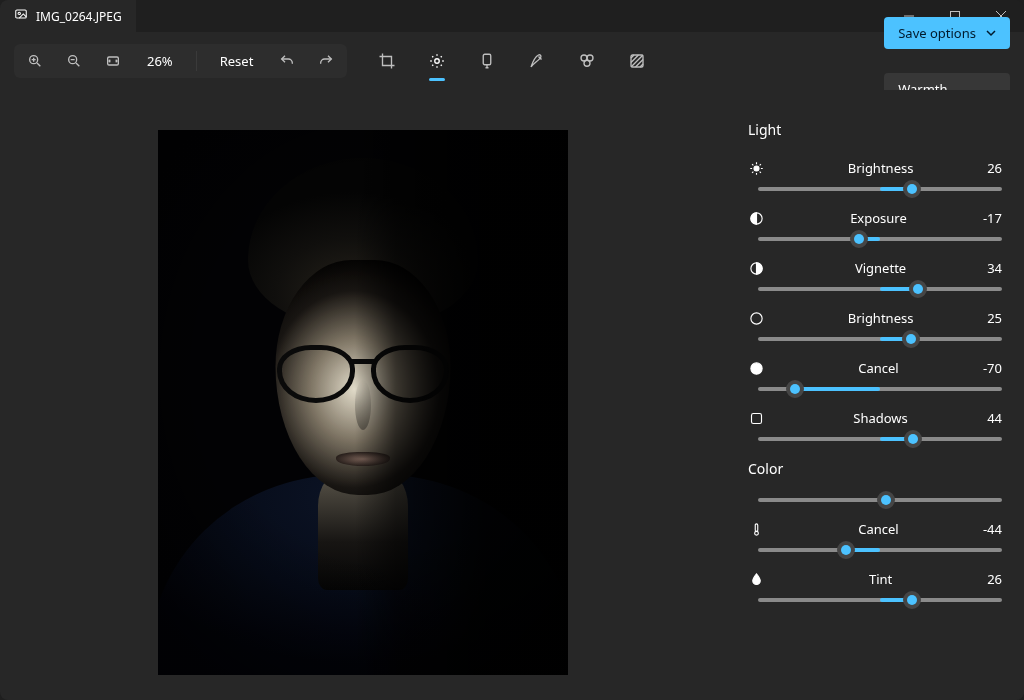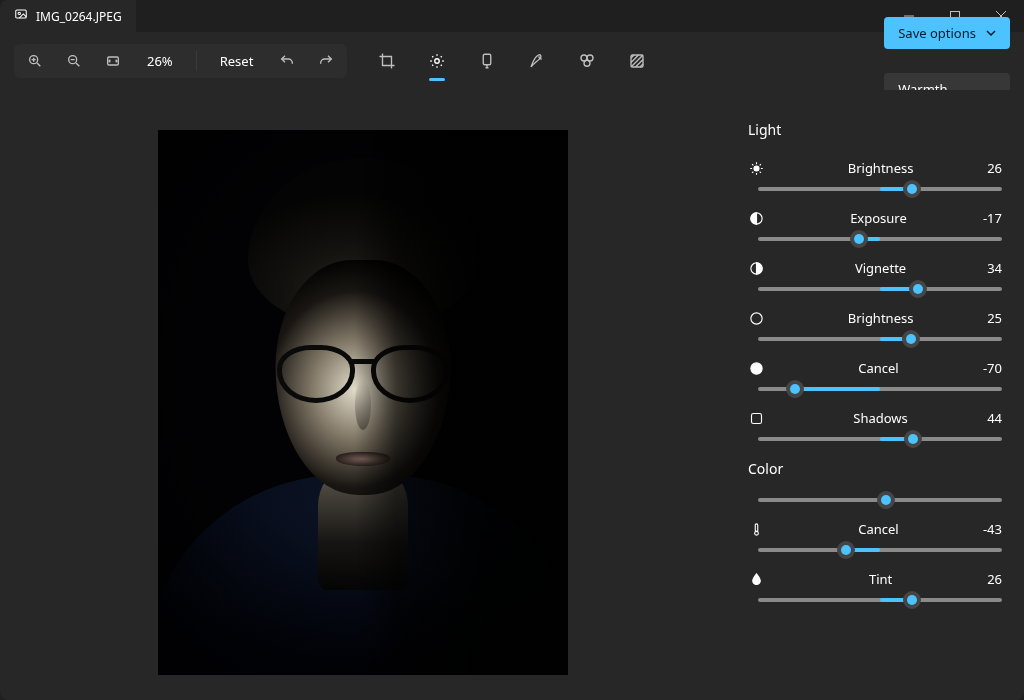--- a/index.html
+++ b/index.html
@@ -487,21 +487,21 @@
           </div>
           <div class="slider-row">
             <div class="slider-head">
               <span class="ico">
                 <svg viewBox="0 0 24 24" fill="none" stroke="currentColor" stroke-width="1.8">
                   <rect x="10" y="3" width="4" height="12" rx="2"></rect>
                   <circle cx="12" cy="18" r="3"></circle>
                 </svg>
               </span>
               <span class="lbl">Cancel</span>
-              <span class="val">-43</span>
+              <span class="val">-44</span>
             </div>
             <div class="track">
               <div class="fill" style="left: 36%; width: 14%;"></div>
               <div class="thumb" style="left: 36%;"></div>
             </div>
           </div>
           <div class="slider-row">
             <div class="slider-head">
               <span class="ico">
                 <svg viewBox="0 0 24 24" fill="none" stroke="currentColor" stroke-width="1.8">

